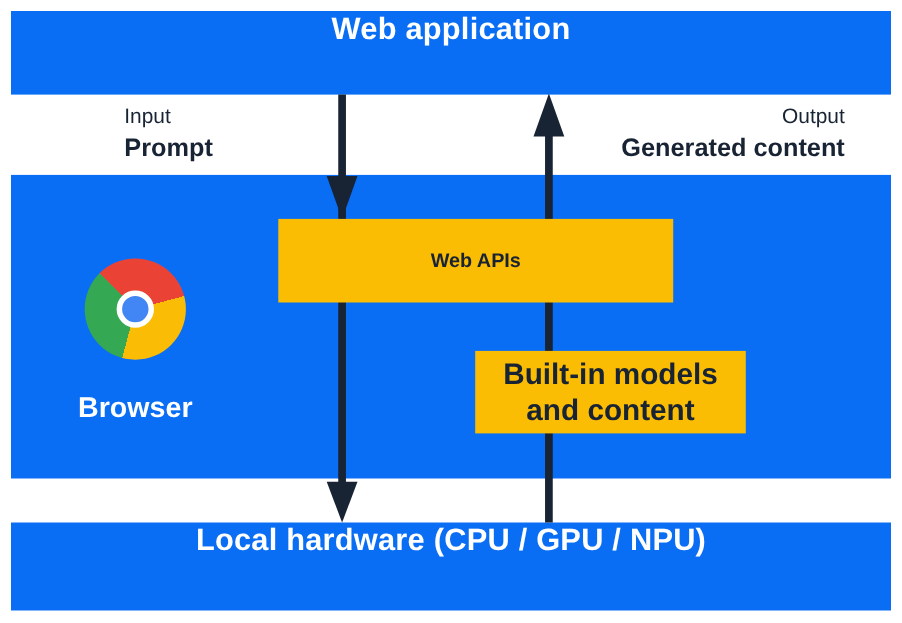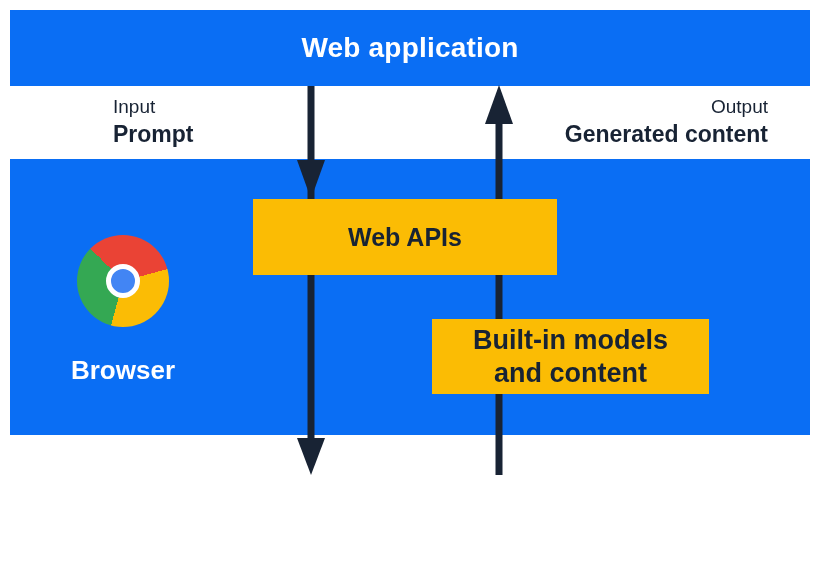--- a/index.html
+++ b/index.html
@@ -17,21 +17,21 @@
   .canvas{
     position:relative;
     width:820px;height:566px;
     background:#ffffff;
     overflow:hidden;
   }
   .bar{
     position:absolute;
     left:10px;width:800px;
     background:var(--panel-blue,#0a6ef4);
-    display:flex;align-items:center;justify-content:center;
+    display:flex;justify-content:center;
   }
   .bar-top{top:10px;height:76px;}
   .bar-mid{top:159px;height:276px;justify-content:flex-start;}
   .bar-bottom{top:475px;height:80px;}
   .bar-label{
     color:#ffffff;font-weight:bold;font-size:28px;letter-spacing:0.2px;
   }
   
   .io-block{position:absolute;z-index:4;color:var(--ink-navy,#182334);}
   .io-left{left:113px;top:94px;text-align:left;}
@@ -43,22 +43,22 @@
   .arrow-shaft{stroke:var(--ink-navy,#182334);stroke-width:7;}
   .arrow-head{fill:var(--ink-navy,#182334);}
   
   .ybox{
     position:absolute;z-index:3;
     background:var(--box-yellow,#fbbc04);
     color:var(--ink-navy,#182334);
     display:flex;flex-direction:column;align-items:center;justify-content:center;
     font-weight:bold;text-align:center;
   }
-  .ybox-webapis{left:253px;top:199px;width:304px;height:76px;font-size:25px;}
-  .ybox-builtin{left:432px;top:319px;width:277px;height:75px;font-size:27px;line-height:33px;}
+  .ybox-webapis{left:253px;top:199px;width:359px;height:76px;font-size:18px;}
+  .ybox-builtin{left:432px;top:319px;width:246px;height:75px;font-size:27px;line-height:33px;}
   
   .browser-group{position:absolute;left:51px;top:235px;width:144px;z-index:3;text-align:center;}
   .chrome-logo{
     position:relative;
     width:92px;height:92px;margin:0 auto;
     border-radius:50%;
     background:conic-gradient(from -45deg,
       var(--chrome-red,#ea4335) 0deg 120deg,
       var(--chrome-yellow,#fbbc05) 120deg 240deg,
       var(--chrome-green,#34a853) 240deg 360deg);
@@ -80,20 +80,23 @@
 <body>
 
 <div class="canvas">
 
   <div class="bar bar-top">
     <span class="bar-label">Web application</span>
   </div>
 
   <div class="bar bar-mid"></div>
 
+  <div class="bar bar-bottom">
+    <span class="bar-label">Local hardware (CPU / GPU / NPU)</span>
+  </div>
 
   <div class="io-block io-right">
     <div class="io-title">Output</div>
     <div class="io-value">Generated content</div>
   </div>
 
   <div class="io-block io-left">
     <div class="io-title">Input</div>
     <div class="io-value">Prompt</div>
   </div>

